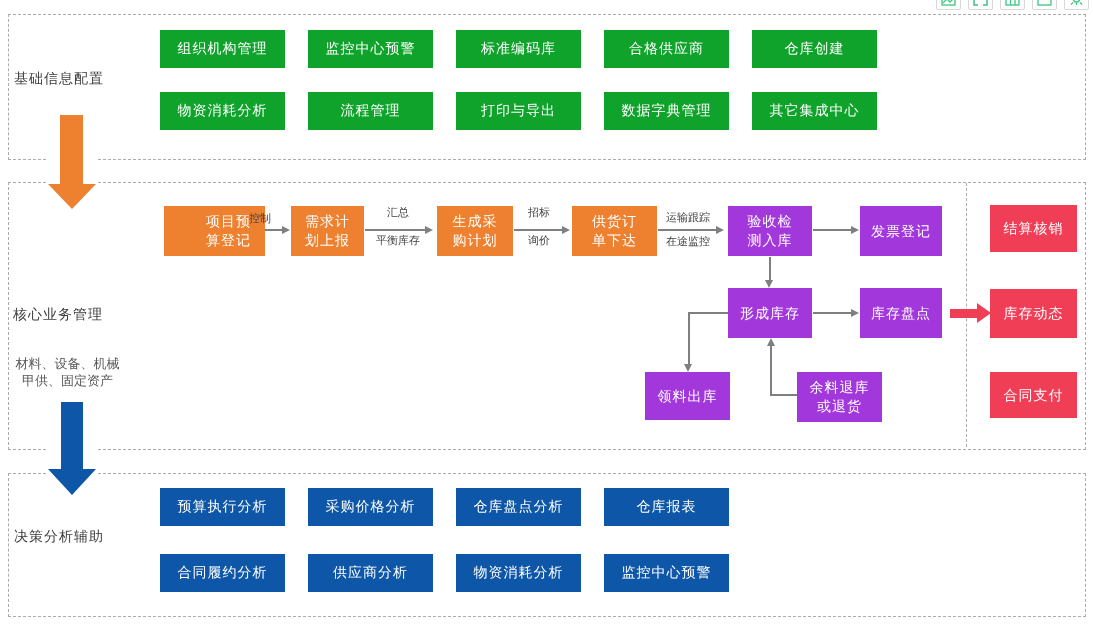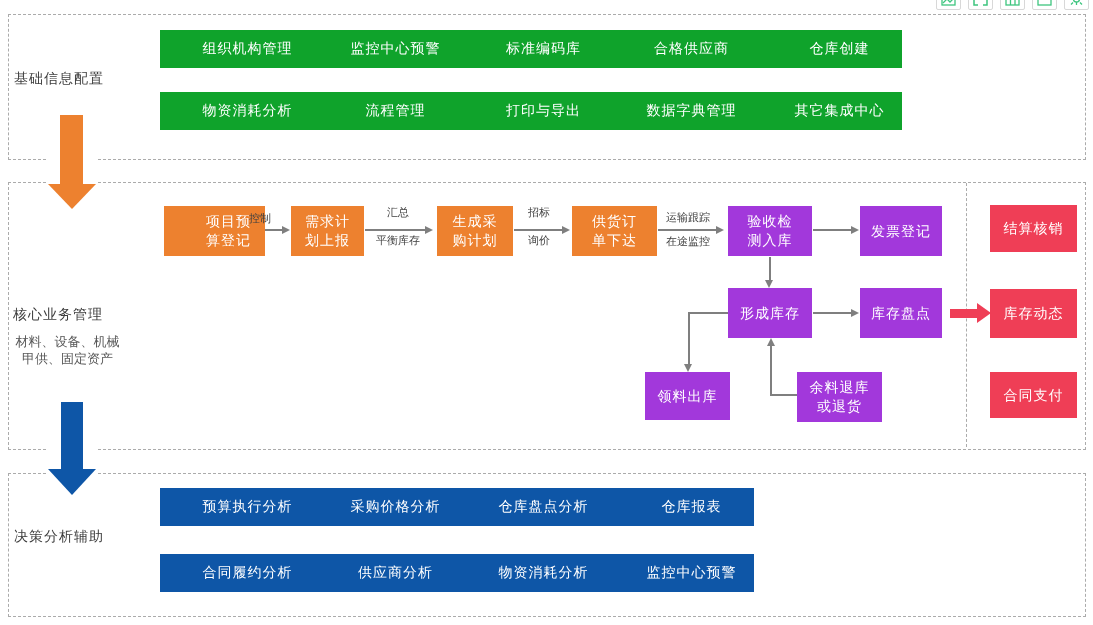--- a/index.html
+++ b/index.html
@@ -2,24 +2,24 @@
 <html><head>
 <meta charset="utf-8">
 <style>
   html,body{margin:0;padding:0;background:#fff;font-family:"Liberation Sans","DejaVu Sans",sans-serif;}
   .canvas{position:relative;width:1093px;height:625px;background:#fff;overflow:hidden;}
 
   .frame{position:absolute;border:1px dashed #ABABAB;z-index:1;background:transparent;}
   .vdiv{position:absolute;border-left:1px dashed #ABABAB;z-index:1;width:0;}
 
   .sec-title{position:absolute;font-size:14px;color:#3C3C3C;z-index:4;letter-spacing:1px;white-space:nowrap;text-align:center;}
-  .sec-sub{position:absolute;font-size:13px;color:#595959;z-index:4;width:125px;text-align:center;white-space:nowrap;}
+  .sec-sub{position:absolute;font-size:13px;color:#595959;z-index:4;width:125px;text-align:center;white-space:nowrap;margin-top:22px;}
 
   .tile{position:absolute;width:125px;height:38px;display:flex;align-items:center;justify-content:center;
-        color:#fff;font-size:14px;z-index:3;cursor:pointer;letter-spacing:1px;padding-left:25px;}
+        color:#fff;font-size:14px;z-index:3;cursor:pointer;letter-spacing:1px;}
   .green{background:#0FA32B;}
   .blue{background:#0E56A7;}
 
   .fbox{position:absolute;display:flex;align-items:center;justify-content:center;color:#fff;font-size:14px;
         line-height:19px;text-align:center;white-space:pre-line;z-index:3;letter-spacing:1px;}
   .orange{background:#ED812F;}
   .purple{background:#A238DB;}
   .redbox{background:#EF3E56;}
 
   .hline{position:absolute;height:2px;background:#7F7F7F;z-index:2;}

